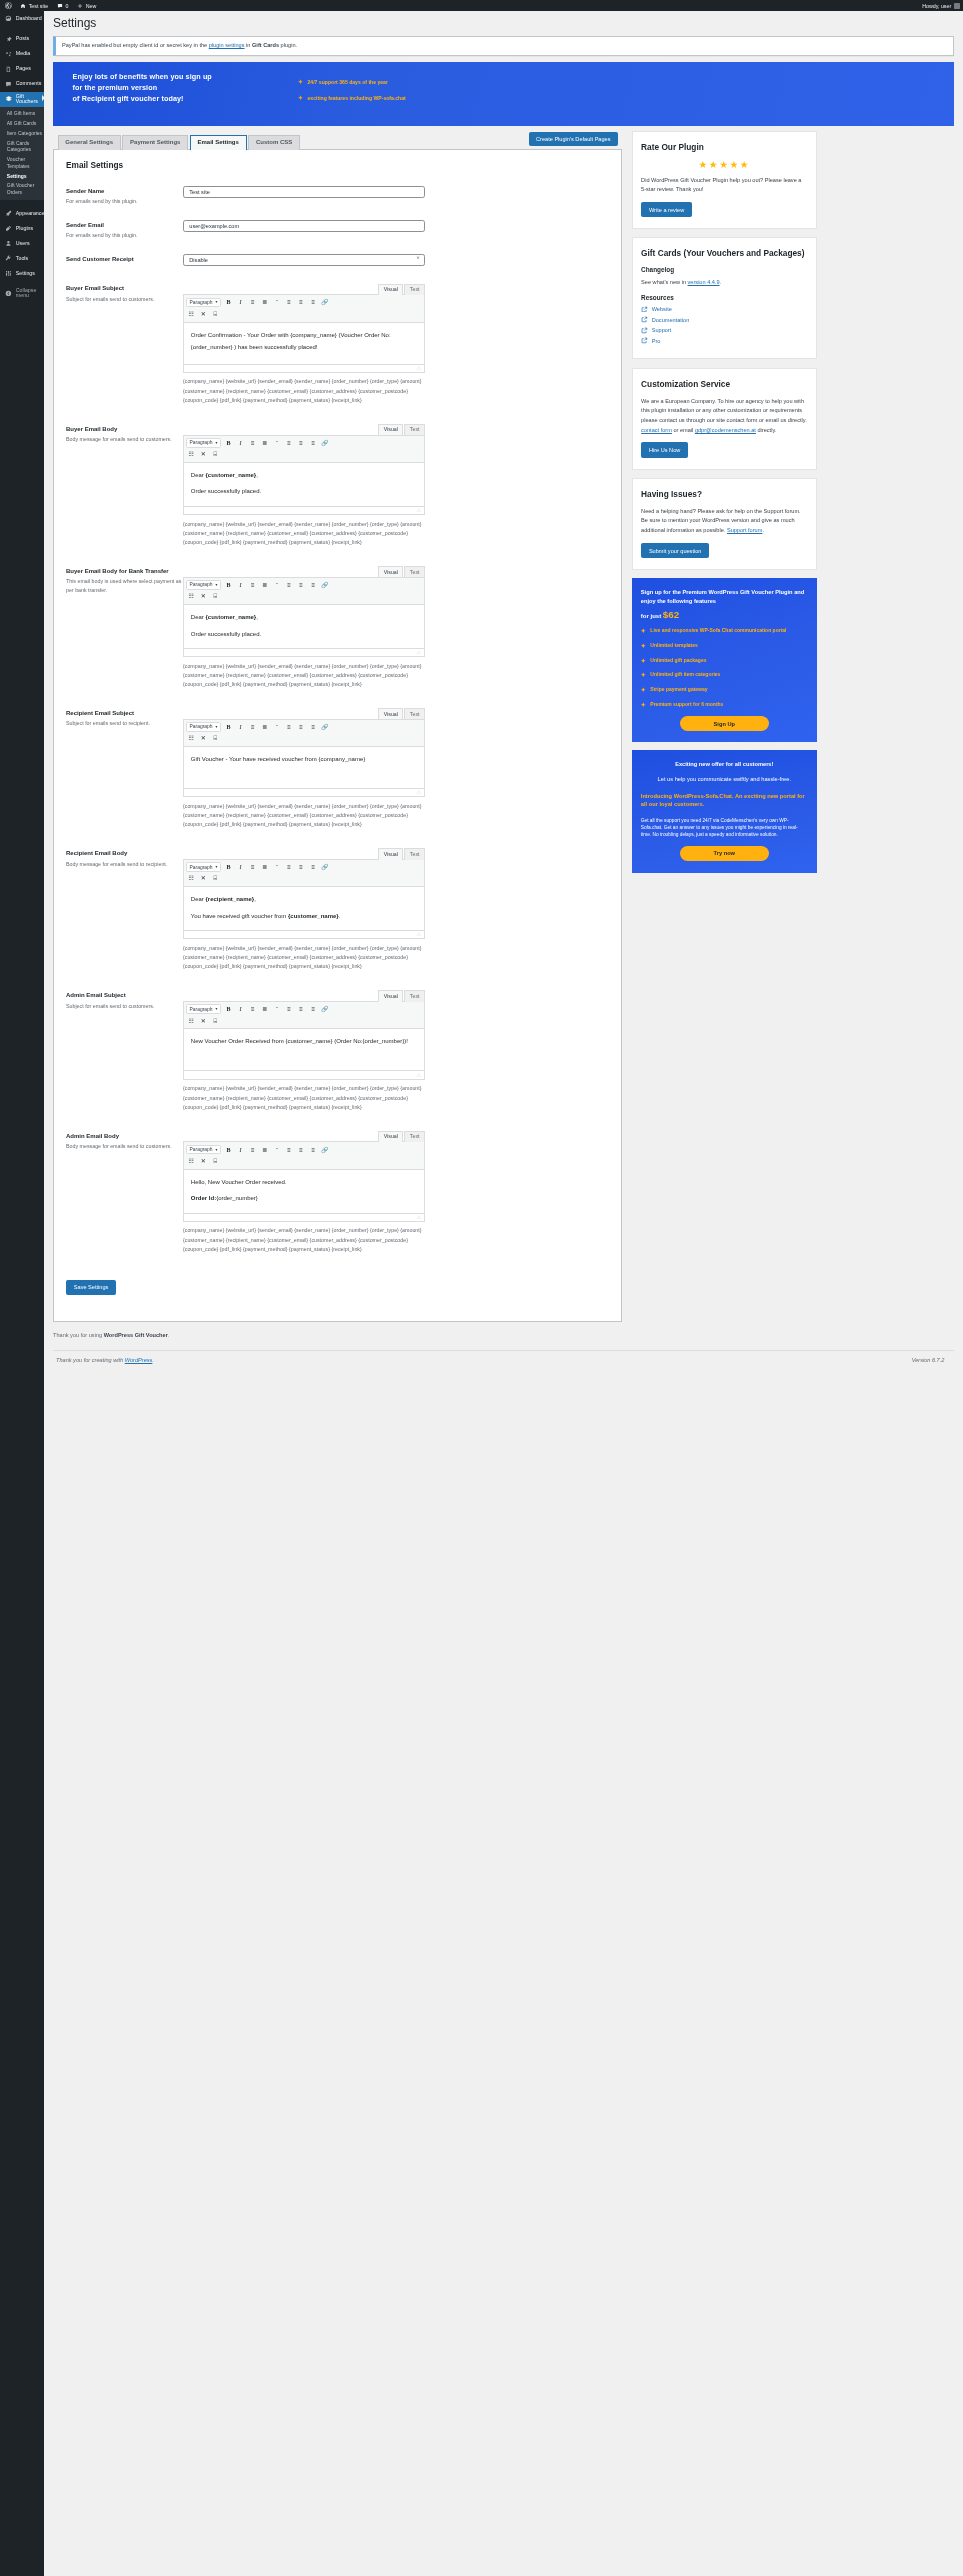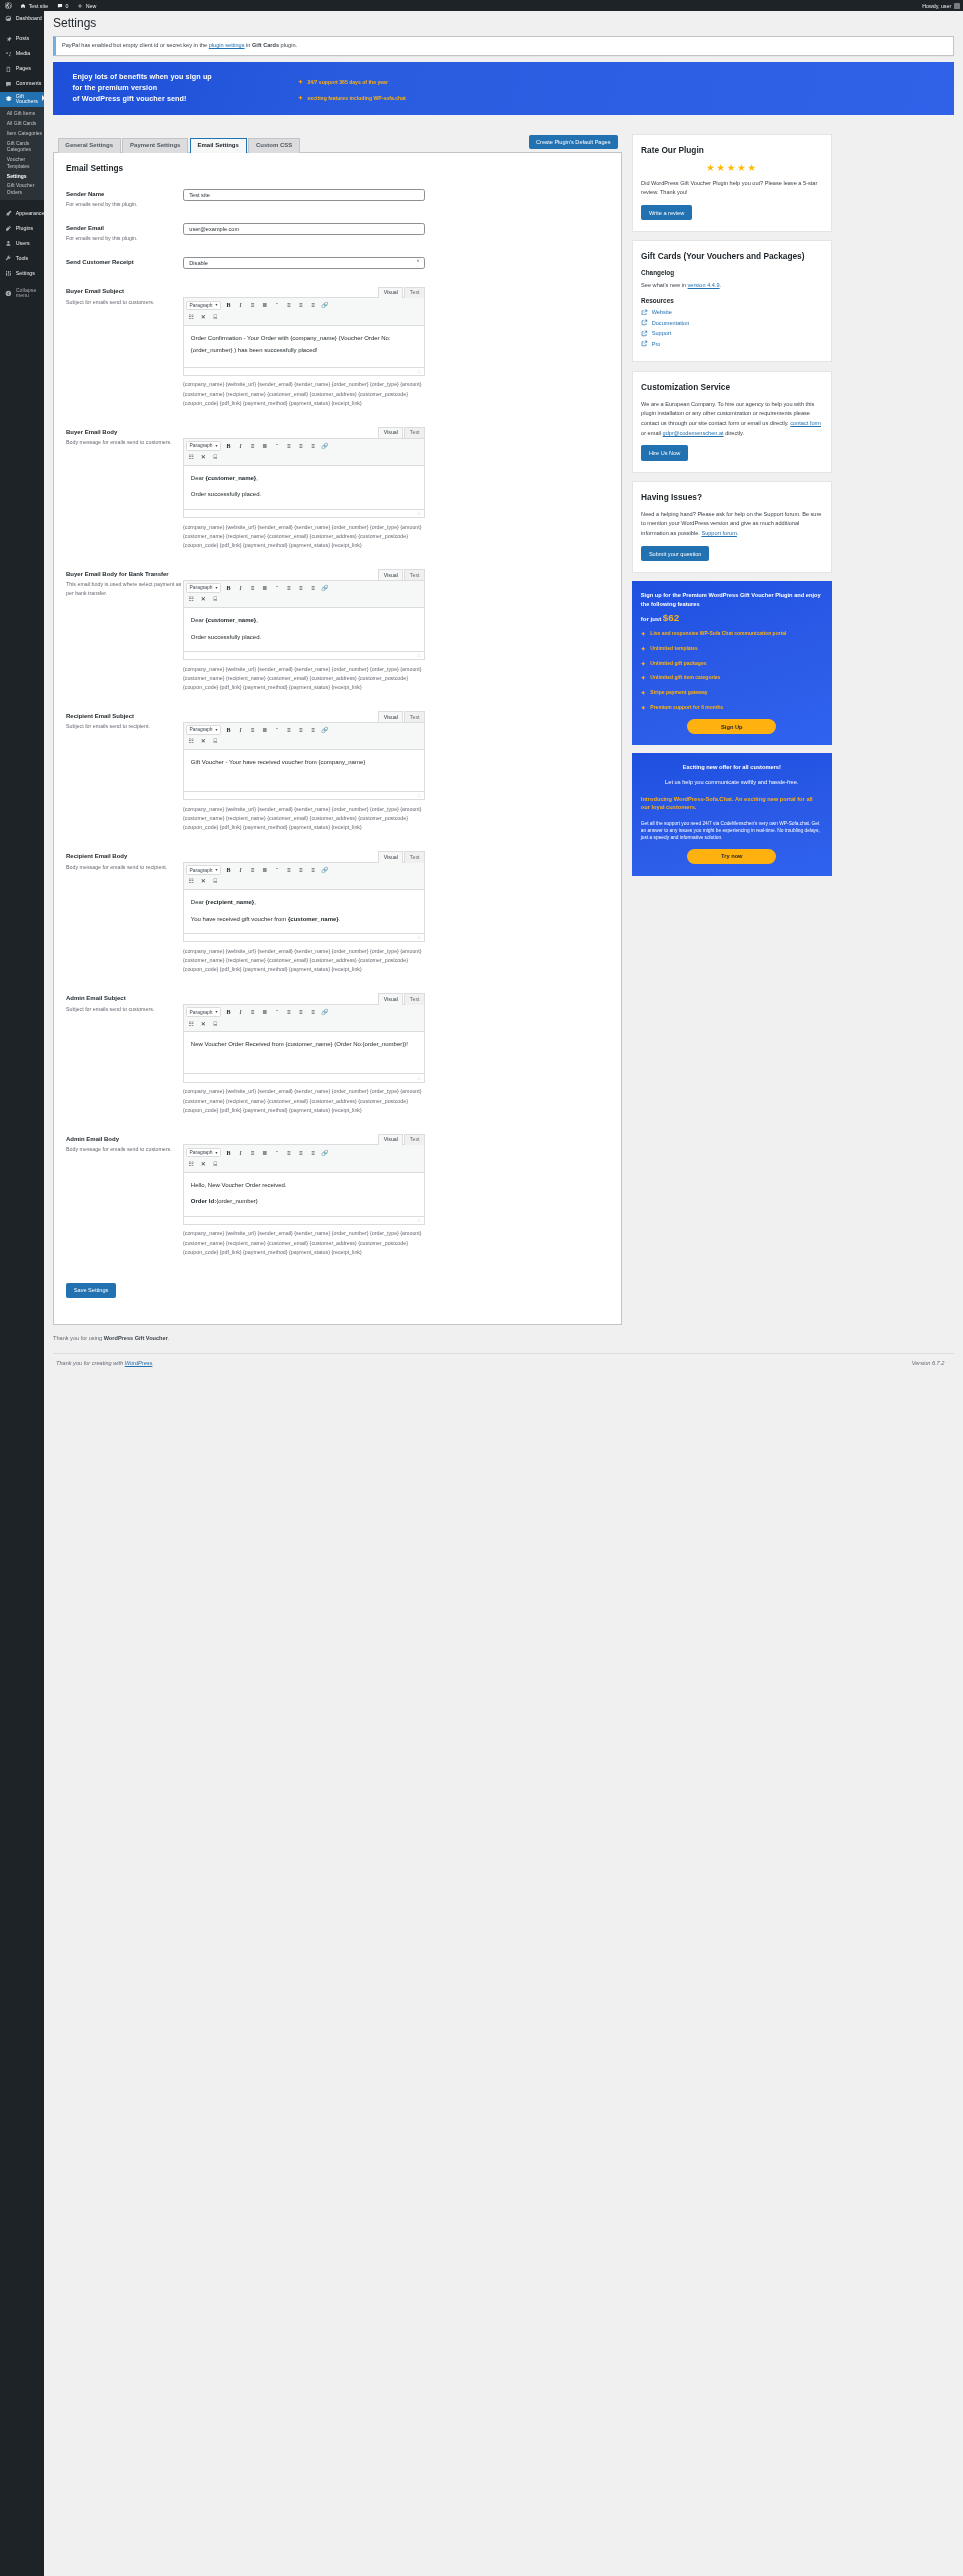--- a/index.html
+++ b/index.html
@@ -65,36 +65,36 @@
   h1.page-title { font-size: 12px; font-weight: 400; color: #1d2327; padding: 4.5px 0 2.3px 0; line-height: 1.3; }
 
   .notice {
     background: #fff; border: 0.8px solid #c3c4c7; border-left: 3px solid #72aee6;
     padding: 4.5px 6px; margin: 2.3px 0 6px 0; font-size: 5.6px; line-height: 1.6;
     color: #3c434a; box-shadow: 0 0.8px 0.8px rgba(0,0,0,.04);
   }
 
   
   .promo-banner {
-    position: relative; height: 53px; margin-bottom: 19px;
+    position: relative; height: 64px; margin-bottom: 5px;
     background: linear-gradient(105deg,#1d4fd8 0%,#2a5ce0 35%,#2f62e8 100%);
     color: #fff; overflow: hidden;
   }
   .promo-banner .pb-left {
     position: absolute; left: 19.6px; top: 9px;
     font-size: 7.2px; font-weight: bold; line-height: 1.55; letter-spacing: 0.1px;
   }
   .promo-banner .pb-right { position: absolute; left: 245px; top: 17.3px; }
   .promo-banner .pb-li { display: flex; align-items: flex-start; gap: 4.5px; margin-bottom: 9.8px; color: #ffb20f; font-size: 5.1px; font-weight: bold; }
   .promo-banner .star4 { color: #ffa500; font-size: 6px; line-height: 1; }
 
   
   .cols { display: flex; align-items: flex-start; gap: 9.8px; }
   .col-main { width: 569px; }
-  .col-side { width: 200px; }
+  .col-side { width: 185px; }
 
   
   .nav-tabs { display: flex; align-items: flex-end; gap: 1.5px; position: relative; padding-left: 4.5px; border-bottom: 0.8px solid #c3c4c7; height: 19px; }
   .nav-tab {
     background: #dcdcde; border: 0.8px solid #c3c4c7; border-bottom: none;
     padding: 3px 6.8px 3px 6.8px; font-size: 6px; font-weight: bold; color: #50575e;
     line-height: 1.3; position: relative; bottom: -0.8px;
   }
   .nav-tab-active { background: #f6f7f7; border-color: #2271b1; color: #1d2327; }
   .btn-create {
@@ -357,21 +357,21 @@
     <h1 class="page-title">Settings</h1>
 
     <div class="notice">
       <span>PayPal has enabled but empty client id or secret key in the </span><a class="ul" href="#">plugin settings</a><span> in </span><b>Gift Cards</b><span> plugin.</span>
     </div>
 
     <div class="promo-banner">
       <div class="pb-left">
         <div>Enjoy lots of benefits when you sign up</div>
         <div>for the premium version</div>
-        <div>of WordPress gift voucher send!</div>
+        <div>of Recipient gift voucher today!</div>
       </div>
       <div class="pb-right">
         <div class="pb-li">
           <span class="star4">✦</span>
           <span>24/7 support 365 days of the year</span>
         </div>
         <div class="pb-li">
           <span class="star4">✦</span>
           <span>exciting features including WP-sofa.chat</span>
         </div>

